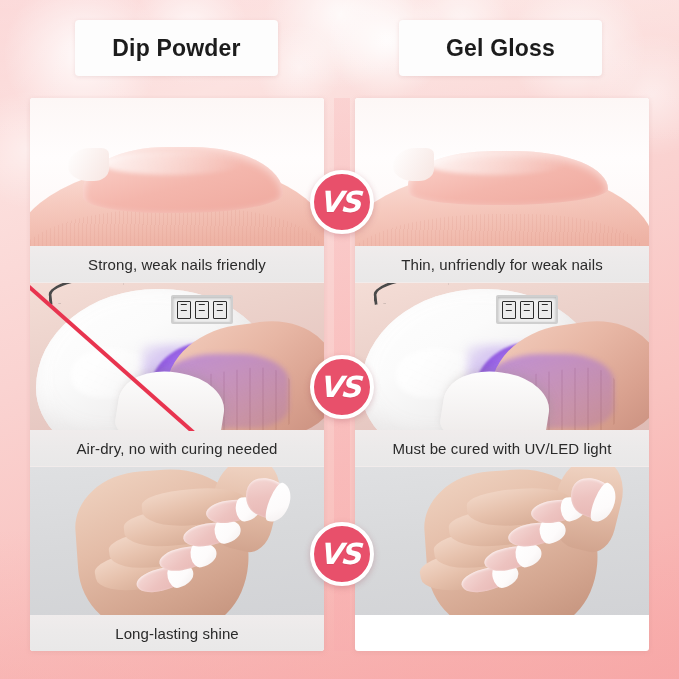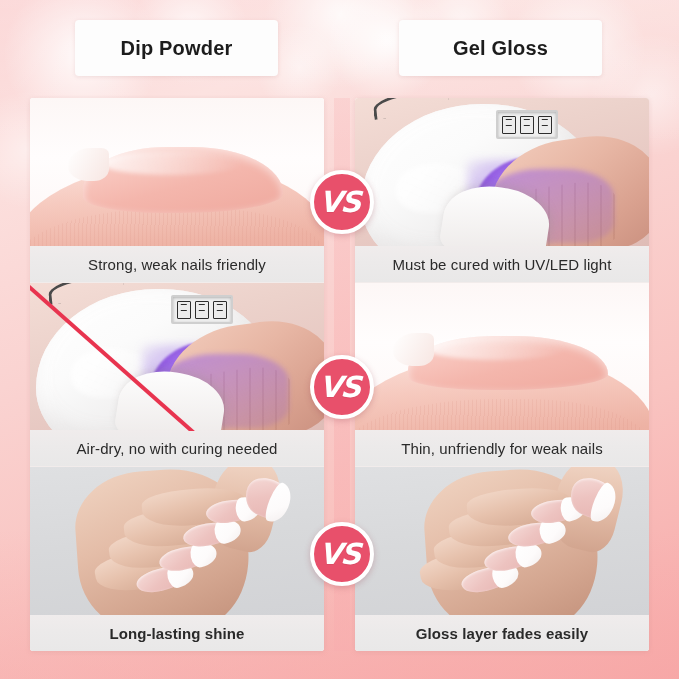--- a/index.html
+++ b/index.html
@@ -36,21 +36,21 @@
   .tab {
     position:absolute;
     height:56px;
     background:#fdfdfd;
     border-radius:4px;
     display:flex; align-items:center; justify-content:center;
     box-shadow:0 1px 4px rgba(180,120,120,.18);
     z-index:6;
   }
   .tab span {
-    font-size:20px;
+    font-size:23px;
     font-weight:bold;
     color:#1c1c1c;
     letter-spacing:.2px;
     white-space:nowrap;
   }
   #tab-left  { left:75px;  top:20px; width:203px; }
   #tab-right { left:399px; top:20px; width:203px; }
 
   
   .column {
@@ -62,21 +62,21 @@
     border-radius:3px;
     box-shadow:0 1px 5px rgba(190,130,130,.22);
     overflow:hidden;
     z-index:3;
   }
   #column-left  { left:30px; }
   #column-right { left:355px; }
 
   .cell { position:relative; width:100%; height:184px; overflow:hidden; }
   .cell + .cell { border-top:1px solid #f2eceb; }
-  .cell:last-child { height:185px;font-weight:bold; }
+  .cell:last-child { height:185px; }
 
   .photo { position:absolute; left:0; top:0; width:100%; height:148px; overflow:hidden; }
 
   .caption {
     position:absolute; left:0; bottom:0; width:100%; height:36px;
     background:linear-gradient(180deg,#f0ecec 0%, #eceaea 45%, #e9e8e8 100%);
     display:flex; align-items:center; justify-content:center;
   }
   .caption span {
     font-size:15px;
@@ -353,74 +353,71 @@
     <div class="caption">
       <span>Long-lasting shine</span>
     </div>
   </div>
 </div>
 
 <div class="column" id="column-right">
 
   <div class="cell">
     <div class="photo">
+      <div class="ph-nailmacro thin">
+        <div class="finger"></div>
+        <div class="nailplate"></div>
+        <div class="nailshine"></div>
+        <div class="freeedge"></div>
+      </div>
+    </div>
+    <div class="caption">
+      <span>Thin, unfriendly for weak nails</span>
+    </div>
+  </div>
+
+  <div class="cell">
+    <div class="photo">
       <div class="ph-uvlamp">
         <div class="cord"></div>
         <div class="dome"></div>
         <div class="domegloss"></div>
         <div class="display">
           <div class="digit"></div>
           <div class="digit"></div>
           <div class="digit"></div>
         </div>
         <div class="cavity"></div>
         <div class="uvglow"></div>
         <div class="hand"></div>
         <div class="handlit"></div>
         <div class="rim"></div>
       </div>
     </div>
     <div class="caption">
       <span>Must be cured with UV/LED light</span>
-    </div>
-  </div>
-
-  <div class="cell">
-    <div class="photo">
-      <div class="ph-nailmacro thin">
-        <div class="finger"></div>
-        <div class="nailplate"></div>
-        <div class="nailshine"></div>
-        <div class="freeedge"></div>
-      </div>
-    </div>
-    <div class="caption">
-      <span>Thin, unfriendly for weak nails</span>
     </div>
   </div>
 
   <div class="cell">
     <div class="photo">
       <div class="ph-frenchhand mirror">
         <div class="palm"></div>
         <div class="thumb"></div>
         <div class="fng f1"></div>
         <div class="fng f2"></div>
         <div class="fng f3"></div>
         <div class="fng f4"></div>
         <div class="nail n1"></div>
         <div class="nail n2"></div>
         <div class="nail n3"></div>
         <div class="nail n4"></div>
         <div class="nail nthumb"></div>
       </div>
     </div>
-    <div class="caption">
-      <span>Gloss layer fades easily</span>
-    </div>
   </div>
 </div>
 
 <div class="vs-badge" id="vs-1">
   <span>VS</span>
 </div>
 <div class="vs-badge" id="vs-2">
   <span>VS</span>
 </div>
 <div class="vs-badge" id="vs-3">

